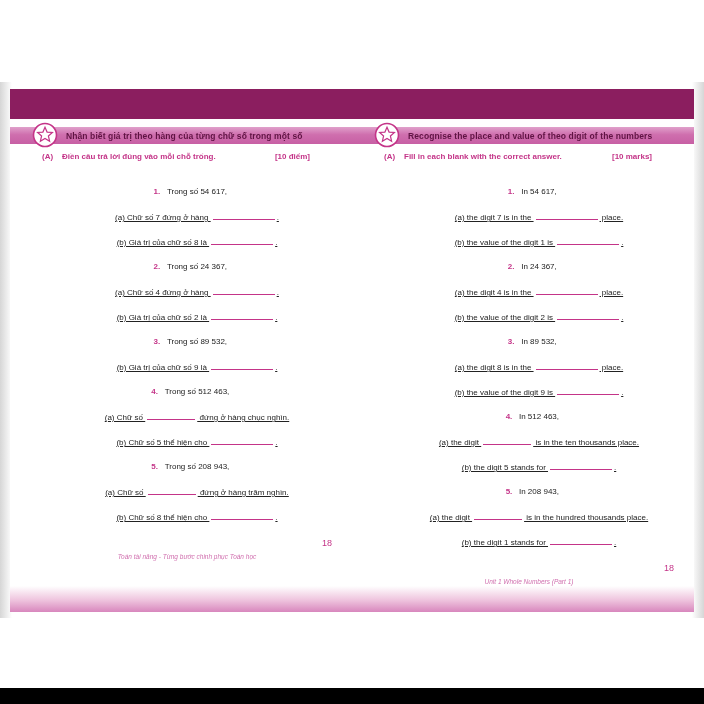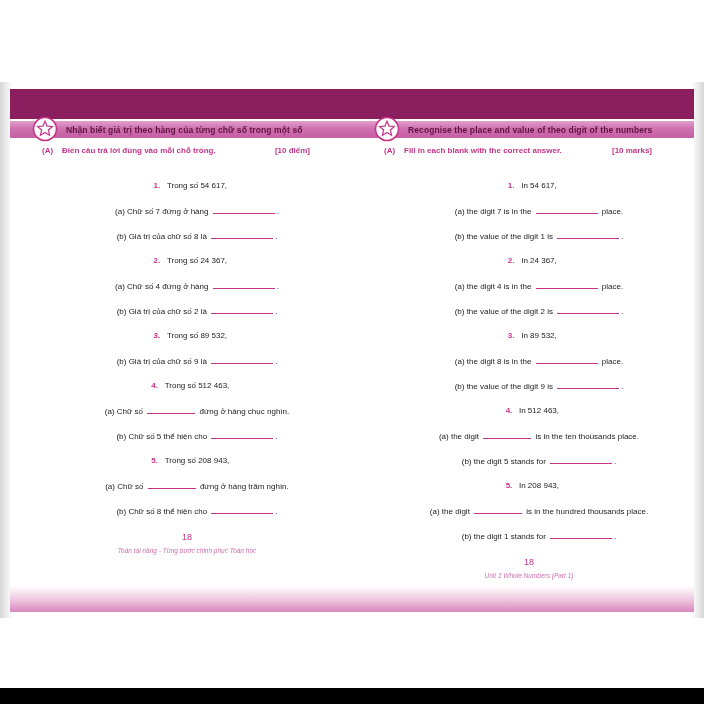--- a/index.html
+++ b/index.html
@@ -9,42 +9,42 @@
   }
   
   .edge-left{position:absolute;left:0;top:82px;width:12px;height:536px;
     background:linear-gradient(to right,#d6d6d6,rgba(255,255,255,0));}
   .edge-right{position:absolute;right:0;top:82px;width:12px;height:536px;
     background:linear-gradient(to left,#d6d6d6,rgba(255,255,255,0));}
 
   .spread{position:absolute;left:10px;top:89px;width:684px;height:523px;background:#fff;}
 
   .maroon-bar{height:30px;background:#8B1E5F;}
-  .stripe{margin-top:2px;height:17px;display:flex;
+  .stripe{margin-top:8px;height:17px;display:flex;
     background:linear-gradient(#e0a0cb 0%,#cf6fae 45%,#c75fa4 100%);}
   .stripe-half{width:50%;position:relative;display:flex;align-items:center;}
   .badge{position:absolute;left:22px;top:-5px;width:26px;height:26px;}
   .stripe-title{margin-left:56px;font-weight:bold;font-size:8.5px;color:#5f1343;
     white-space:nowrap;letter-spacing:.1px;}
 
   .pages{display:flex;}
   .page{width:342px;box-sizing:border-box;padding:8px 20px 0 32px;font-size:8px;}
 
   .section-head{display:flex;font-weight:bold;color:#C43488;font-size:8px;white-space:nowrap;}
   .sec-label{width:20px;flex:0 0 20px;}
   .sec-points{margin-left:auto;padding-right:22px;}
 
   .items{margin-top:26px;text-align:center;}
   .line{height:25px;line-height:10px;white-space:nowrap;}
-  .sub{padding-left:20px;}
+  .sub{padding-left:20px;text-decoration:underline;}
   .num{color:#C43488;font-weight:bold;display:inline-block;width:20px;}
   .blank{display:inline-block;border-bottom:1px solid #C43488;height:7px;margin:0 2px;
     vertical-align:baseline;}
 
-  .pagenum{text-align:center;color:#C43488;font-size:9px;margin-top:1px;}
+  .pagenum{text-align:right;color:#C43488;font-size:9px;margin-top:1px;}
   .caption{text-align:center;color:#D06FAE;font-size:6.5px;font-style:italic;margin-top:5px;
     white-space:nowrap;}
 
   .bottom-gradient{position:absolute;left:0;bottom:0;width:100%;height:26px;
     background:linear-gradient(to bottom,rgba(255,255,255,0) 0%,#eec3dd 55%,#d887bd 100%);}
 
   .black-bar{position:absolute;left:0;bottom:0;width:704px;height:16px;background:#000;}
 </style>
 </head>
 <body>

